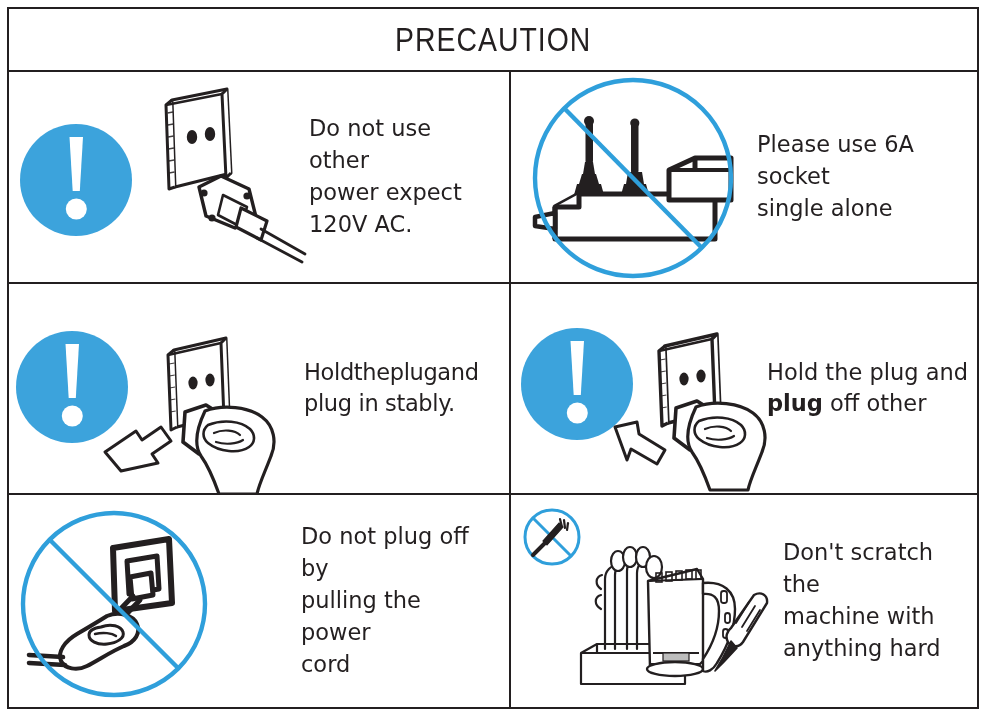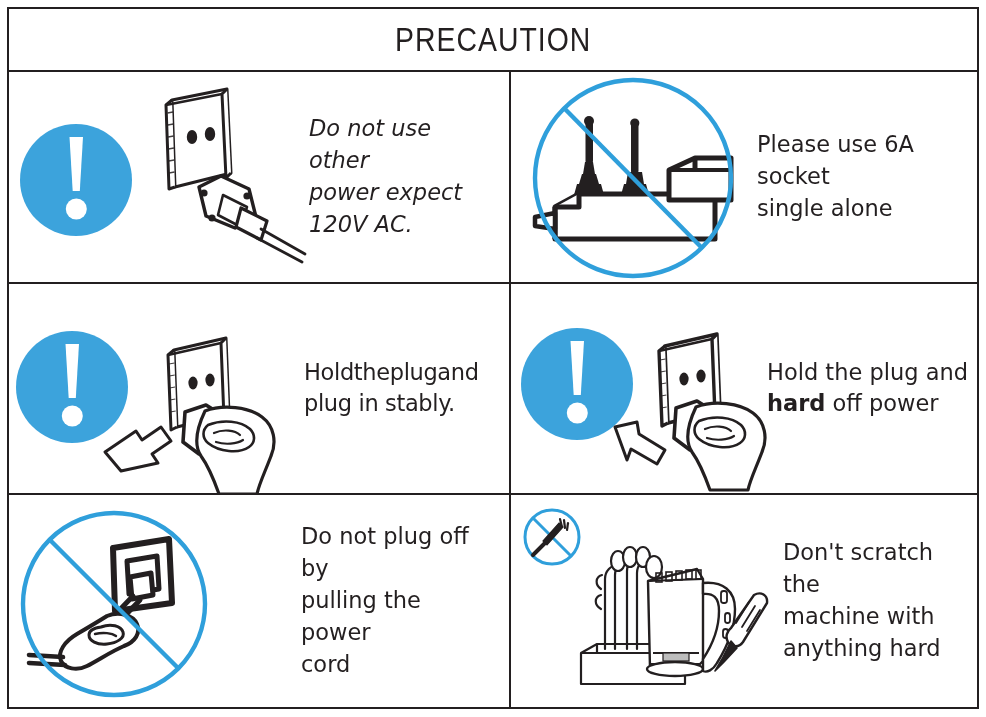--- a/index.html
+++ b/index.html
@@ -93,21 +93,21 @@
     font-size: 22.5px;
     line-height: 1.42;
     font-family: "DejaVu Sans", "Liberation Sans", sans-serif;
     white-space: pre-line;
   }
   .caption.tight { letter-spacing: -0.35px; }
   .caption .em { font-weight: 700; }
 
   
   .c1 .art   { width: 300px; }
-  .c1 .caption { padding-right: 28px; font-style: italic; }
+  .c1 .caption { padding-right: 28px; }
   .c2 .art   { width: 232px; margin-left: 8px; }
   .c2 .caption { padding-left: 6px; padding-right: 10px; }
   .c3 .art   { width: 295px; }
   .c3 .caption { padding-right: 2px; }
   .c4 .art   { width: 250px; margin-left: 6px; }
   .c4 .caption { padding-left: 0px; padding-right: 0; }
   .c5 .art   { width: 292px; }
   .c5 .caption { padding-right: 20px; }
   .c6 .art   { width: 262px; margin-left: 6px; }
   .c6 .caption { padding-left: 4px; padding-right: 18px; }
@@ -311,21 +311,21 @@
               <path d="M188 145 C197 141, 209 142, 214 147" fill="none" stroke-width="2.2"></path>
               <path d="M190 154 C199 157, 211 156, 217 152" fill="none" stroke-width="2.2"></path>
             </g>
 
             <g fill="#ffffff" stroke="#231f20" stroke-width="3" stroke-linejoin="round">
               <path d="M98 143 L120 138 L122 150 L148 166 L140 180 L114 165 L110 176 Z"></path>
             </g>
           </svg>
         </div>
         <div class="caption"><span>Hold the plug and
-</span><span class="em">hard</span><span> off power</span></div>
+</span><span class="em">plug</span><span> off other</span></div>
       </div>
 
       <div class="cell c5 brd-r">
         <div class="art">
           <svg width="292" height="200" viewBox="0 0 292 200">
 
             <g fill="#ffffff" stroke="#231f20" stroke-width="6" stroke-linejoin="round">
               <path d="M104 47 L160 38 L163 102 L106 110 Z"></path>
               <path d="M118 60 L148 55 L150 88 L120 93 Z" stroke-width="5"></path>
             </g>

